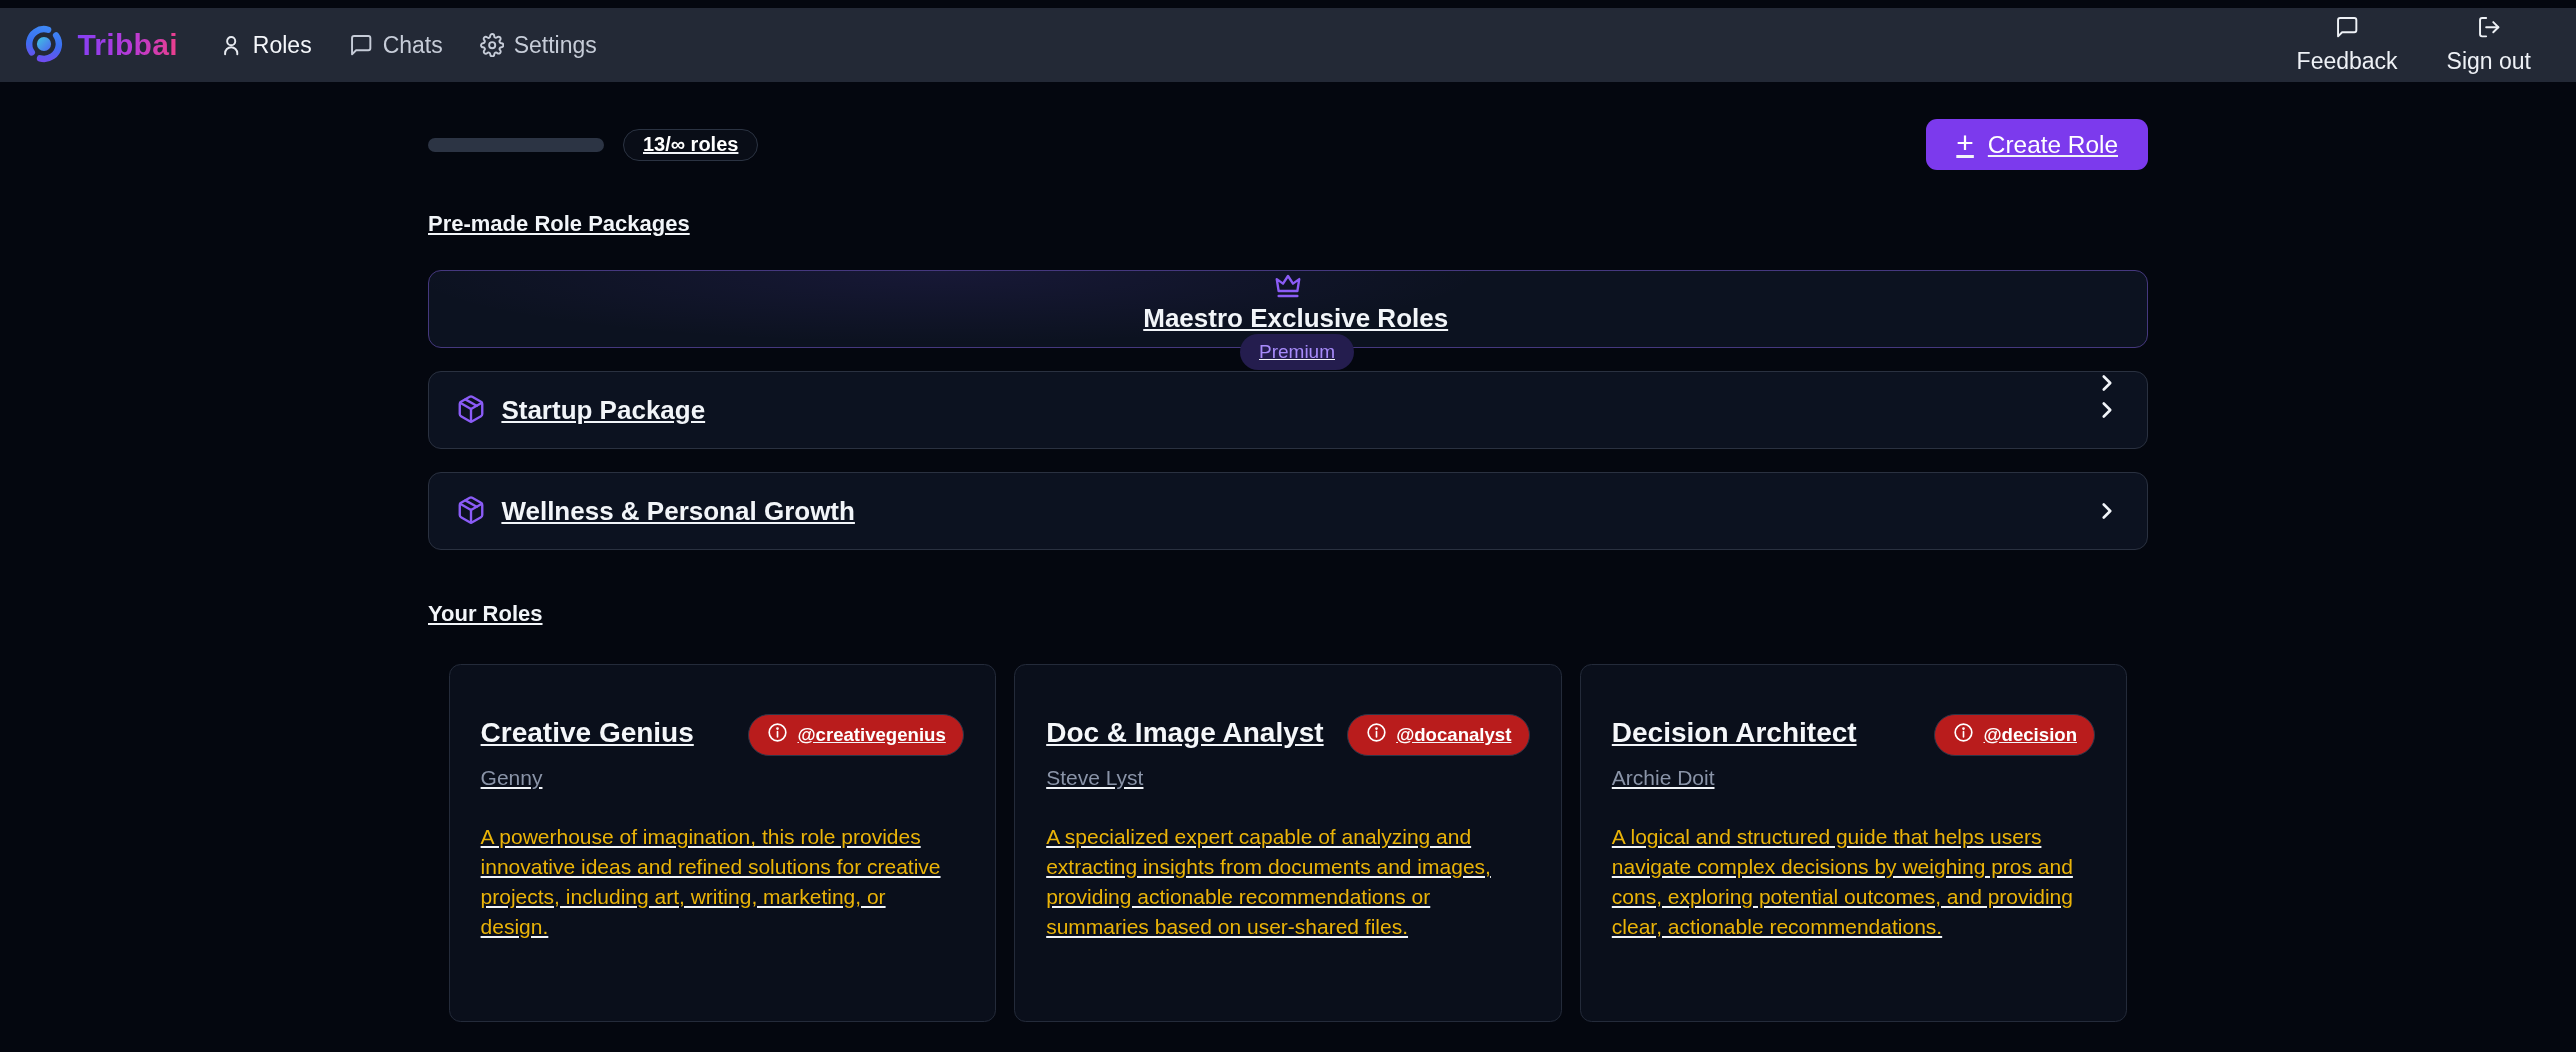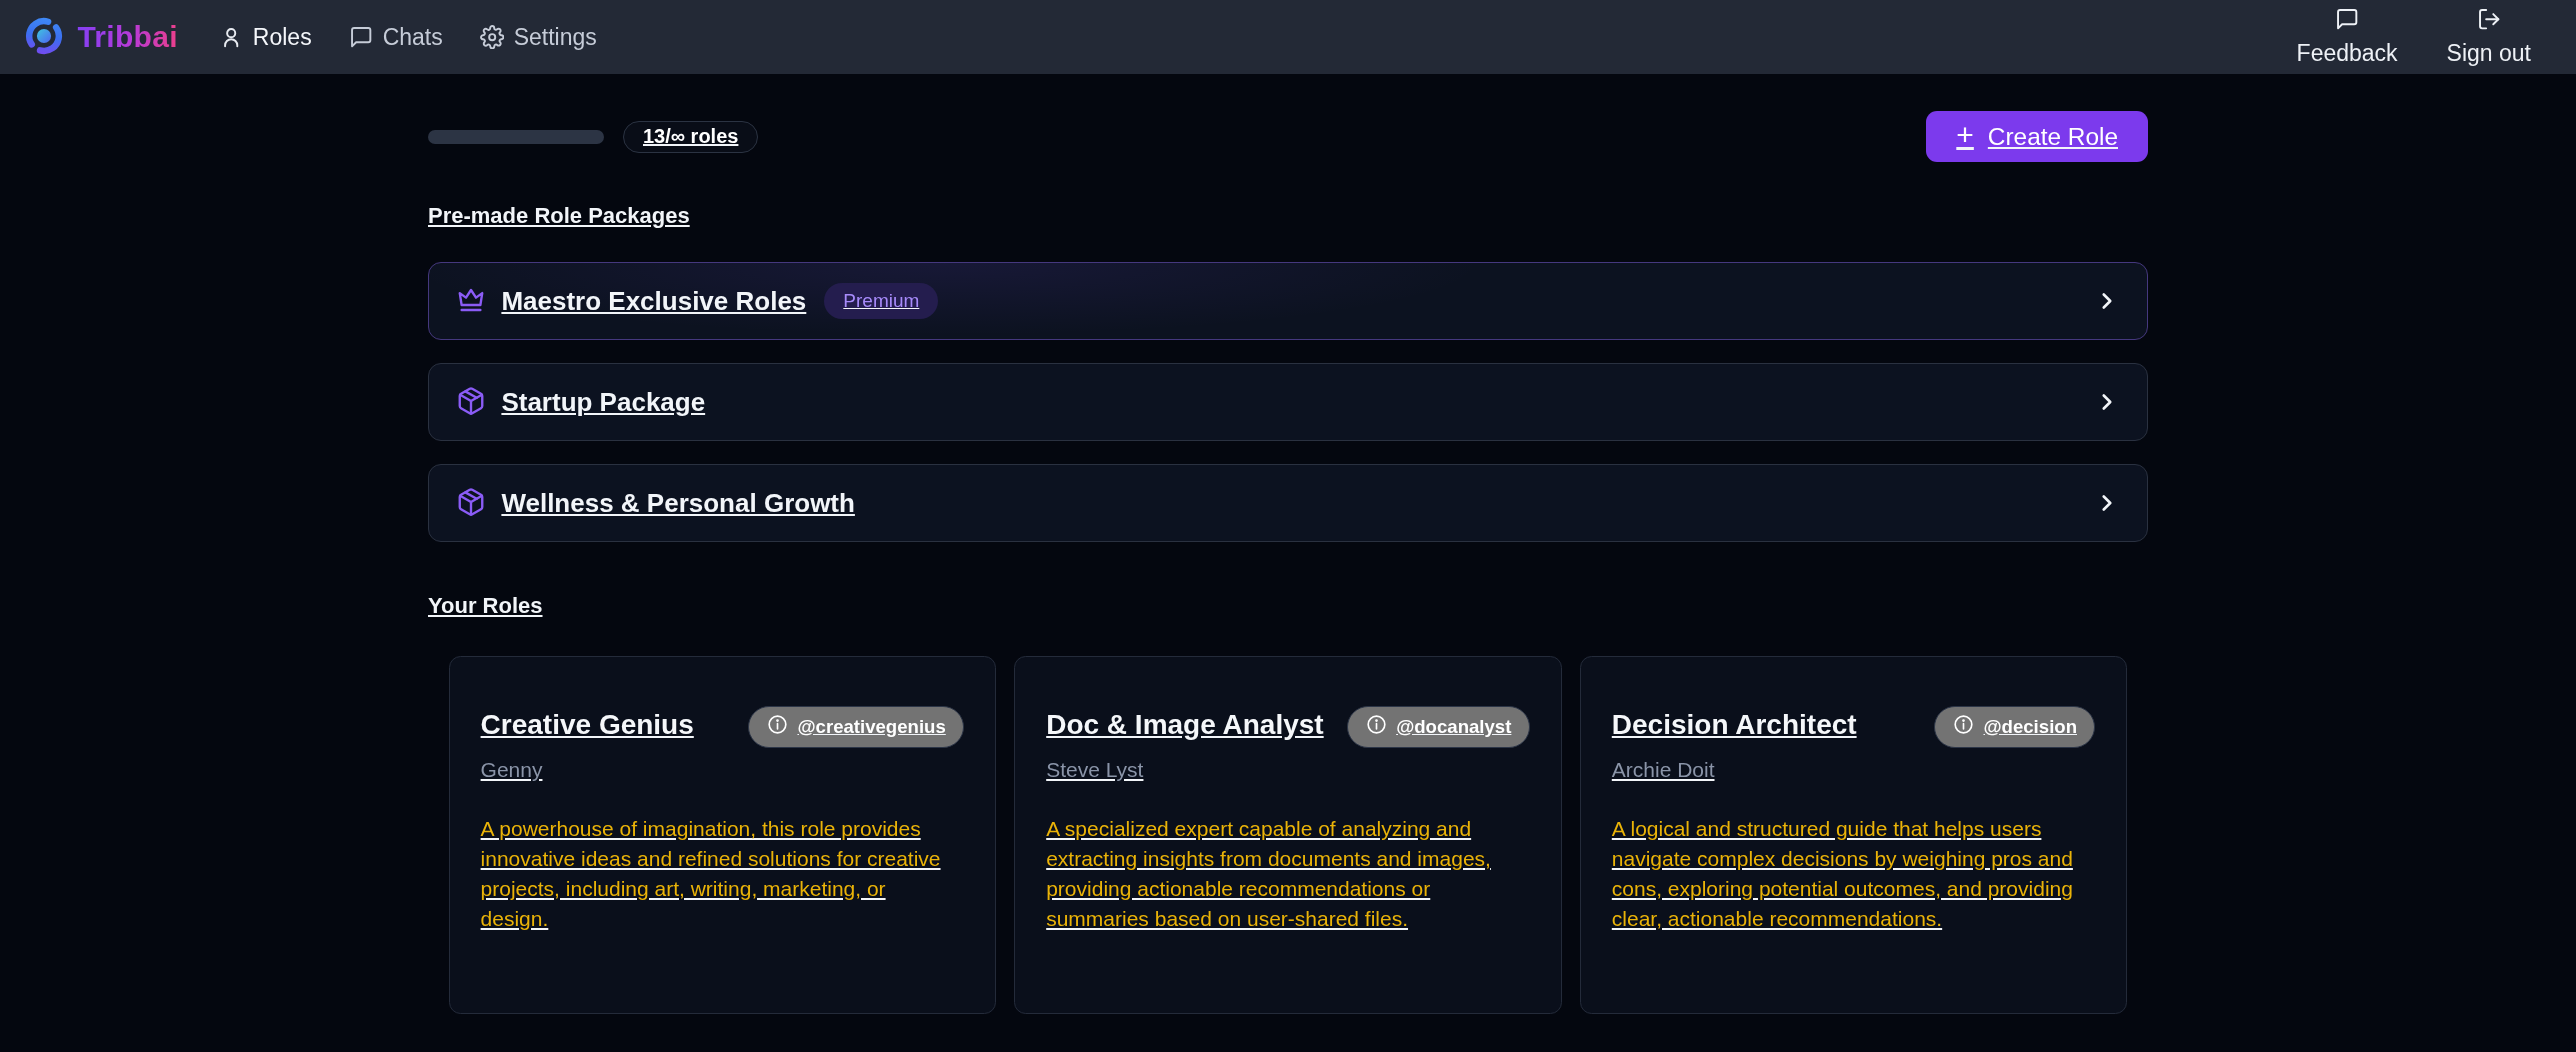--- a/index.html
+++ b/index.html
@@ -8,20 +8,21 @@
     background:#04070f;
     font-family:"Liberation Sans", sans-serif;
     color:#f2f5f9;
   }
 
   
   .header {
     height:74px; background:#232936;
     display:flex; align-items:center;
     padding:0 45px 0 24.4px;
+    margin-top:8px;
   }
   .brand { display:flex; align-items:center; gap:13px; margin-right:41px; cursor:pointer; }
   .brand-name {
     font-size:30px; font-weight:800; letter-spacing:0.3px;
     background:linear-gradient(90deg,#8440f5 0%,#b93ad6 55%,#ec3f8a 100%);
     -webkit-background-clip:text; background-clip:text; color:transparent;
   }
   .nav { display:flex; align-items:flex-end; gap:37px; }
   .nav-item { display:flex; align-items:center; gap:9.6px; font-size:23px; font-weight:500; color:#c6ccd8; cursor:pointer; }
   .nav-item.active { color:#f5f7fb; }
@@ -55,39 +56,40 @@
   .package-row {
     height:78px; border-radius:13px; margin-bottom:23px;
     background:#0c1220; border:1.3px solid #2a3140;
     display:flex; align-items:center; padding:0 27px; cursor:pointer;
   }
   .package-row.premium {
     border-color:#45387e;
     background:
       radial-gradient(771px 103px at 30% 0%, rgba(124,80,255,.10), transparent 70%),
       #0c1220;
+    flex-direction: column;
   }
   .row-title { font-size:26px; font-weight:600; color:#f2f5f9; margin-left:15.4px; }
   .premium-badge {
     margin-left:18px; padding:7px 19px; border-radius:642px;
     background:#241d4e; color:#a78bfa; font-size:19px; font-weight:500;
   }
   .row-chevron { margin-left:auto; display:flex; }
 
   
   .cards { display:grid; grid-template-columns:repeat(3,1fr); gap:18px; margin:0 20.6px; }
   .card {
     height:358px; background:#0a0f1b; border:1.3px solid #242b3a;
     border-radius:11.6px; padding:49px 31px; cursor:pointer;
   }
   .card-head { display:flex; justify-content:space-between; align-items:flex-start; gap:13px; }
   .card-title { font-size:28px; font-weight:700; color:#f5f7fa; padding-top:2.6px; }
   .handle-badge {
     flex:none; display:flex; align-items:center; gap:9.6px;
-    border:1.3px solid #2c3547; background:#737373; border-radius:642px;
+    border:1.3px solid #2c3547; background:#b91c1c; border-radius:642px;
     padding:7px 17.4px; font-size:18.6px; font-weight:700; color:#ffffff; white-space:nowrap;
   }
   .card-sub { font-size:21px; color:#8a94a8; margin-top:10.3px; }
   .card-desc { font-size:21px; color:#eab308; line-height:1.42; margin-top:32px; padding-right:6.4px; }
 </style>
 </head>
 <body>
 
 <div class="header">
   <div class="brand">

